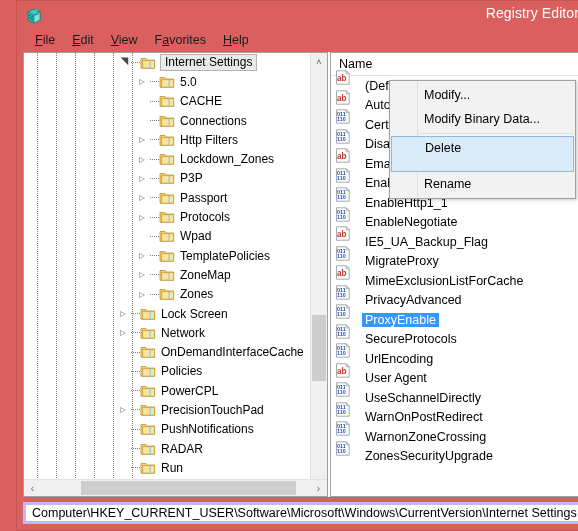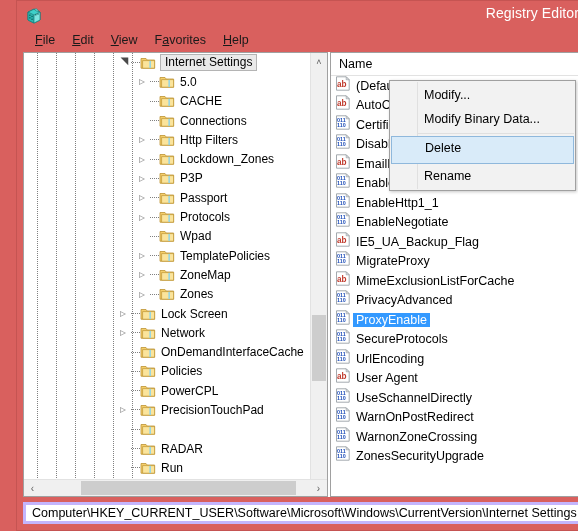--- a/index.html
+++ b/index.html
@@ -171,21 +171,21 @@
     font-size:12.5px;color:#000000;padding-left:8px;
     border-right:1px solid #e2e2e2;height:22px;line-height:22px;
     box-sizing:border-box;width:100%;
   }
   .list-rows{position:relative;}
   .row{
     height:19.5px;display:flex;align-items:center;
     font-size:12.5px;color:#000000;white-space:nowrap;
     padding-left:4px;
   }
-  .row .vicon{width:16px;height:20px;flex:0 0 16px;margin-right:5px;position:relative;}
+  .row .vicon{width:16px;height:31px;flex:0 0 16px;margin-right:14px;position:relative;}
   .row.selected .row-label{
     background:#3399ff;color:#ffffff;padding:0 3px;margin-left:-3px;
   }
   
   .ico-sz,.ico-dword{
     width:16px;height:15px;display:block;
   }
   
   .ctxmenu{
     position:absolute;
@@ -206,21 +206,21 @@
     padding-left:34px;padding-right:26px;
     font-size:12.5px;color:#000000;white-space:nowrap;
     box-sizing:border-box;
   }
   .ctx-item.bold{font-weight:normal;}
   .ctx-item.highlight{
     background:#d9ebf9;
     border:1px solid #8fb8dc;
     margin:0 1px;
     padding-left:33px;
-    height:28px;line-height:22px;
+    height:36px;line-height:22px;
   }
   .ctx-sep{
     height:1px;background:#e0e0e0;margin:2px 1px 2px 27px;
   }
   
   .statusbar{
     height:22px;flex:0 0 22px;margin-top:5px;
     background:#ffffff;
     border:3px solid #c4b5fd;
     box-sizing:border-box;
@@ -486,20 +486,21 @@
               </div>
               <div class="node">
                 <span style="flex: 0 0 94px; height: 1px;"></span>
                 <span class="twisty none"></span>
                 <span class="hdots"></span>
                 <span class="folder"><svg width="16" height="14" viewBox="0 0 16 14">
                     <path d="M1 2.5 L6 2.5 L7.3 4 L14.6 4 L14.6 12.2 L1 12.2 Z" fill="#f5cf6b" stroke="#bd9333" stroke-width="0.8"></path>
                     <path d="M2.6 4.6 L14.6 4.6 L14.6 12.2 L2.6 12.2 Z" fill="#fbe49b" stroke="#bd9333" stroke-width="0.7"></path>
                     <rect x="9.4" y="4.8" width="1.5" height="7.2" fill="#8fd4e8"></rect>
                   </svg></span>
+                <span class="node-label">PushNotifications</span>
               </div>
               <div class="node">
                 <span style="flex: 0 0 94px; height: 1px;"></span>
                 <span class="twisty none"></span>
                 <span class="hdots"></span>
                 <span class="folder"><svg width="16" height="14" viewBox="0 0 16 14">
                     <path d="M1 2.5 L6 2.5 L7.3 4 L14.6 4 L14.6 12.2 L1 12.2 Z" fill="#f5cf6b" stroke="#bd9333" stroke-width="0.8"></path>
                     <path d="M2.6 4.6 L14.6 4.6 L14.6 12.2 L2.6 12.2 Z" fill="#fbe49b" stroke="#bd9333" stroke-width="0.7"></path>
                     <rect x="9.4" y="4.8" width="1.5" height="7.2" fill="#8fd4e8"></rect>
                   </svg></span>

